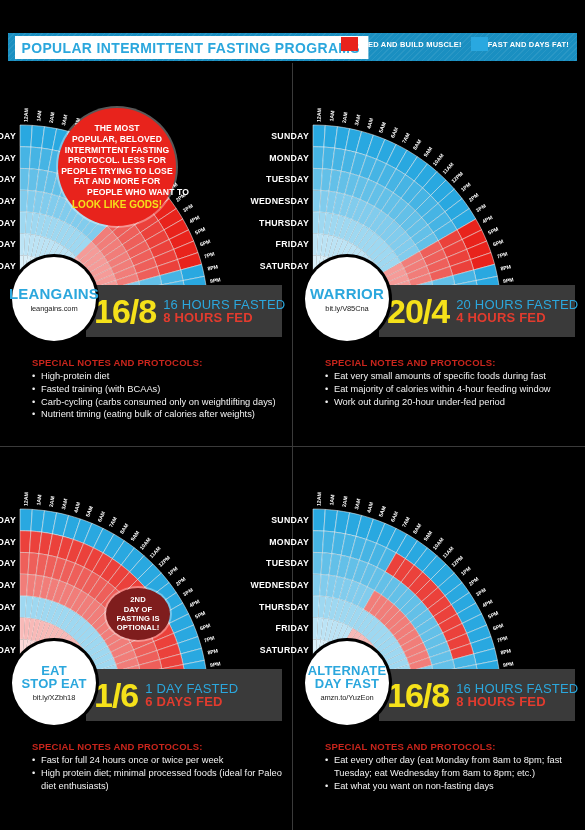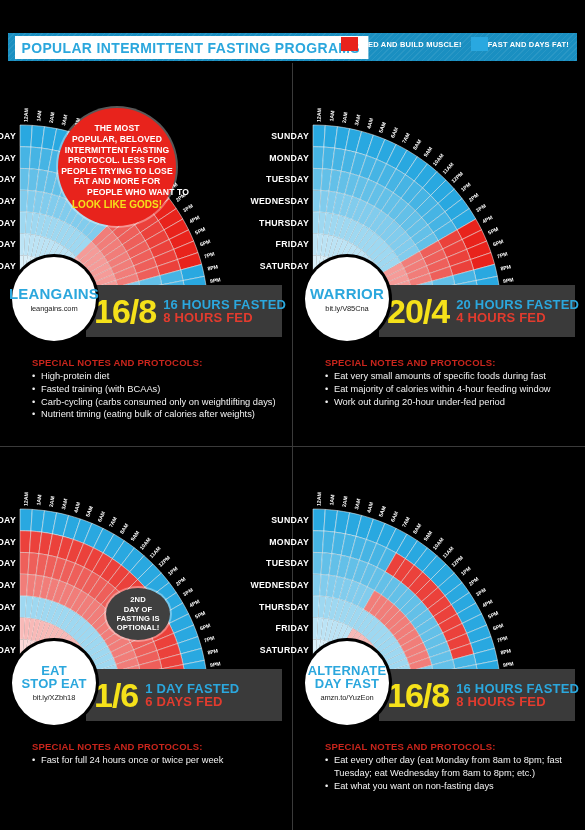--- a/index.html
+++ b/index.html
@@ -66,21 +66,21 @@
   
   .ratiobar{
     position:absolute;background:#3a3a3a;display:flex;align-items:center;
     box-sizing:border-box;
   }
   .ratio-num{
     color:#f5e11a;font-weight:bold;line-height:.9;letter-spacing:-1px;
     font-family:"Liberation Sans", sans-serif;
   }
   .ratio-lines{display:flex;flex-direction:column;justify-content:center;line-height:1.02;}
-  .ratio-fasted{color:#2ba7dd;font-weight:bold;letter-spacing:.2px;white-space:nowrap;}
+  .ratio-fasted{color:#2ba7dd;font-weight:normal;letter-spacing:.2px;white-space:nowrap;}
   .ratio-fed{color:#e23b2e;font-weight:bold;letter-spacing:.2px;white-space:nowrap;}
 
   
   .notes{position:absolute;width:258px;}
   .notes-title{color:#c9251c;font-size:9.5px;font-weight:bold;letter-spacing:.2px;margin-bottom:2px;}
   .note{color:#f2f2f2;font-size:9.3px;line-height:1.38;padding-left:9px;position:relative;}
   .note::before{content:"•";position:absolute;left:0;top:0;color:#f2f2f2;}
 </style>
 </head>
 <body>
@@ -814,21 +814,21 @@
           </svg>
           <div class="daylabels">
             <div class="daylabel" style="top: 66.8571px; right: 276px; width: 120px;">SUNDAY</div>
             <div class="daylabel" style="top: 88.5714px; right: 276px; width: 120px;">MONDAY</div>
             <div class="daylabel" style="top: 110.286px; right: 276px; width: 120px;">TUESDAY</div>
             <div class="daylabel" style="top: 132px; right: 276px; width: 120px;">WEDNESDAY</div>
             <div class="daylabel" style="top: 153.714px; right: 276px; width: 120px;">THURSDAY</div>
             <div class="daylabel" style="top: 175.429px; right: 276px; width: 120px;">FRIDAY</div>
             <div class="daylabel" style="top: 197.143px; right: 276px; width: 120px;">SATURDAY</div>
           </div>
-          <div style="position: absolute; border-radius: 50%; background: #404040; width: 64px; height: 52px; display: flex; flex-direction: column; align-items: center; justify-content: center; z-index: 5; box-shadow: rgba(255, 255, 255, 0.35) 0px 0px 0px 2px; left: 106px; top: 141px;">
+          <div style="position: absolute; border-radius: 50%; background: #7f1d1d; width: 64px; height: 52px; display: flex; flex-direction: column; align-items: center; justify-content: center; z-index: 5; box-shadow: rgba(255, 255, 255, 0.35) 0px 0px 0px 2px; left: 106px; top: 141px;">
             <div style="color: rgb(255, 255, 255); font-weight: bold; font-size: 7.6px; line-height: 1.24; text-align: center; letter-spacing: 0.1px; white-space: nowrap;">2ND</div>
             <div style="color: rgb(255, 255, 255); font-weight: bold; font-size: 7.6px; line-height: 1.24; text-align: center; letter-spacing: 0.1px; white-space: nowrap;">DAY OF</div>
             <div style="color: rgb(255, 255, 255); font-weight: bold; font-size: 7.6px; line-height: 1.24; text-align: center; letter-spacing: 0.1px; white-space: nowrap;">FASTING IS</div>
             <div style="color: rgb(255, 255, 255); font-weight: bold; font-size: 7.6px; line-height: 1.24; text-align: center; letter-spacing: 0.1px; white-space: nowrap;">OPTIONAL!</div>
           </div>
         </div>
         <div class="badge" style="left: 12px; top: 194px; width: 84px; height: 84px;">
           <div class="badge-name" style="font-size: 13px;">
             <div>EAT</div>
             <div>STOP EAT</div>
@@ -838,20 +838,21 @@
         <div class="ratiobar" style="left: 86px; top: 222px; width: 196px; height: 52px; padding: 0px 8px; gap: 7px;">
           <div class="ratio-num" style="font-size: 34px;">1/6</div>
           <div class="ratio-lines">
             <div class="ratio-fasted" style="font-size: 13px;">1 DAY FASTED</div>
             <div class="ratio-fed" style="font-size: 13px;">6 DAYS FED</div>
           </div>
         </div>
         <div class="notes" style="left: 32px; top: 294px;">
           <div class="notes-title">SPECIAL NOTES AND PROTOCOLS:</div>
           <div class="note">Fast for full 24 hours once or twice per week</div>
+          <div class="note">High protein diet; minimal processed foods (ideal for Paleo diet enthusiasts)</div>
         </div>
       </div>
     <div class="panel br">
         <div class="chart-wrap">
           <svg width="292" height="260" viewBox="0 0 292 260">
             <g>
               <path d="M20.00000000000001,62 A188,188 0 0 1 32.295788295266895,62.40252243114256 L30.875606060555214,84.07031619289509 A166.28571428571428,166.28571428571428 0 0 0 20.00000000000001,83.71428571428572 Z" fill="rgb(41,168,224)" stroke="rgba(255,255,255,0.7)" stroke-width="0.7"></path>
               <path d="M32.295788295266895,62.40252243114256 A188,188 0 0 1 44.53892413736972,63.60836606172364 L41.70464110630574,85.13688305155497 A166.28571428571428,166.28571428571428 0 0 0 30.875606060555214,84.07031619289509 Z" fill="rgb(41,168,224)" stroke="rgba(255,255,255,0.7)" stroke-width="0.7"></path>
               <path d="M44.53892413736972,63.60836606172364 A188,188 0 0 1 56.67698053903213,65.61236728419269 L52.44073354668191,86.90941908723426 A166.28571428571428,166.28571428571428 0 0 0 41.70464110630574,85.13688305155497 Z" fill="rgb(41,168,224)" stroke="rgba(255,255,255,0.7)" stroke-width="0.7"></path>
               <path d="M56.67698053903213,65.61236728419269 A188,188 0 0 1 68.6579804792739,68.40594465765517 L63.03790978561916,89.38033402850351 A166.28571428571428,166.28571428571428 0 0 0 52.44073354668191,86.90941908723426 Z" fill="rgb(41,168,224)" stroke="rgba(255,255,255,0.7)" stroke-width="0.7"></path>

